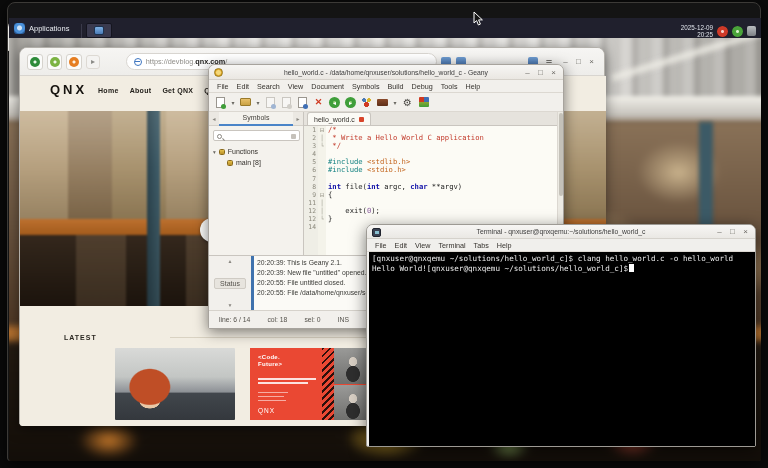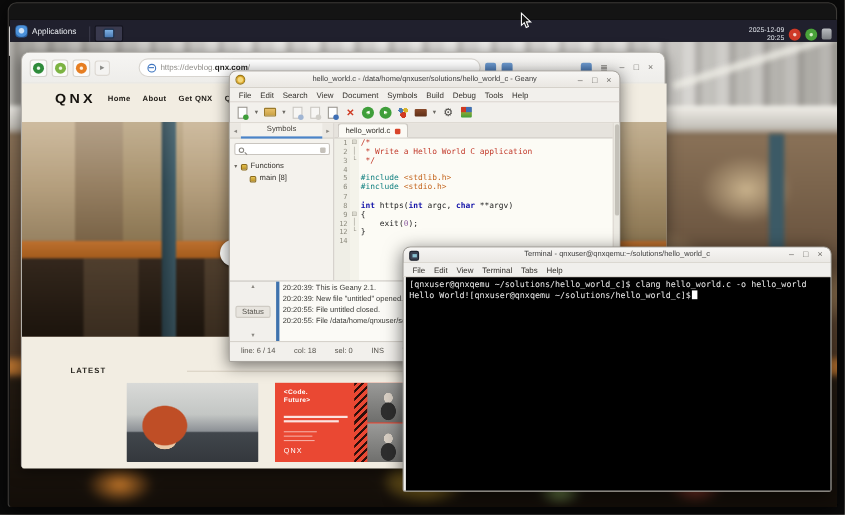--- a/index.html
+++ b/index.html
@@ -356,22 +356,23 @@
           </div>
         </div>
         <div class="code-view">
             <div class="code-row"><span class="ln">1</span><span class="fold">⊟</span><span class="code-text"><span class="tk-cm">/*</span></span></div>
             <div class="code-row"><span class="ln">2</span><span class="fold">│</span><span class="code-text"><span class="tk-cm"> * Write a Hello World C application</span></span></div>
             <div class="code-row"><span class="ln">3</span><span class="fold">└</span><span class="code-text"><span class="tk-cm"> */</span></span></div>
             <div class="code-row"><span class="ln">4</span><span class="fold"></span><span class="code-text"></span></div>
             <div class="code-row"><span class="ln">5</span><span class="fold"></span><span class="code-text"><span class="tk-pp">#include </span><span class="tk-hd">&lt;stdlib.h&gt;</span></span></div>
             <div class="code-row"><span class="ln">6</span><span class="fold"></span><span class="code-text"><span class="tk-pp">#include </span><span class="tk-hd">&lt;stdio.h&gt;</span></span></div>
             <div class="code-row"><span class="ln">7</span><span class="fold"></span><span class="code-text"></span></div>
-            <div class="code-row"><span class="ln">8</span><span class="fold"></span><span class="code-text"><span class="tk-kw">int</span><span class="tk-pl"> https(</span><span class="tk-kw">int</span><span class="tk-pl"> argc, </span><span class="tk-kw">char</span><span class="tk-pl"> **argv)</span></span></div>
+            <div class="code-row"><span class="ln">8</span><span class="fold"></span><span class="code-text"><span class="tk-kw">int</span><span class="tk-pl"> file(</span><span class="tk-kw">int</span><span class="tk-pl"> argc, </span><span class="tk-kw">char</span><span class="tk-pl"> **argv)</span></span></div>
             <div class="code-row"><span class="ln">9</span><span class="fold">⊟</span><span class="code-text"><span class="tk-pl">{</span></span></div>
+            <div class="code-row"><span class="ln">11</span><span class="fold">│</span><span class="code-text"></span></div>
             <div class="code-row"><span class="ln">12</span><span class="fold">│</span><span class="code-text"><span class="tk-pl">    exit(</span><span class="tk-nb">0</span><span class="tk-pl">);</span></span></div>
             <div class="code-row"><span class="ln">12</span><span class="fold">└</span><span class="code-text"><span class="tk-pl">}</span></span></div>
             <div class="code-row"><span class="ln">14</span><span class="fold"></span><span class="code-text"></span></div>
           </div>
         <div class="vscroll">
             <div class="vthumb"></div>
           </div>
       </div>
 
       <div class="abs msgwin">

